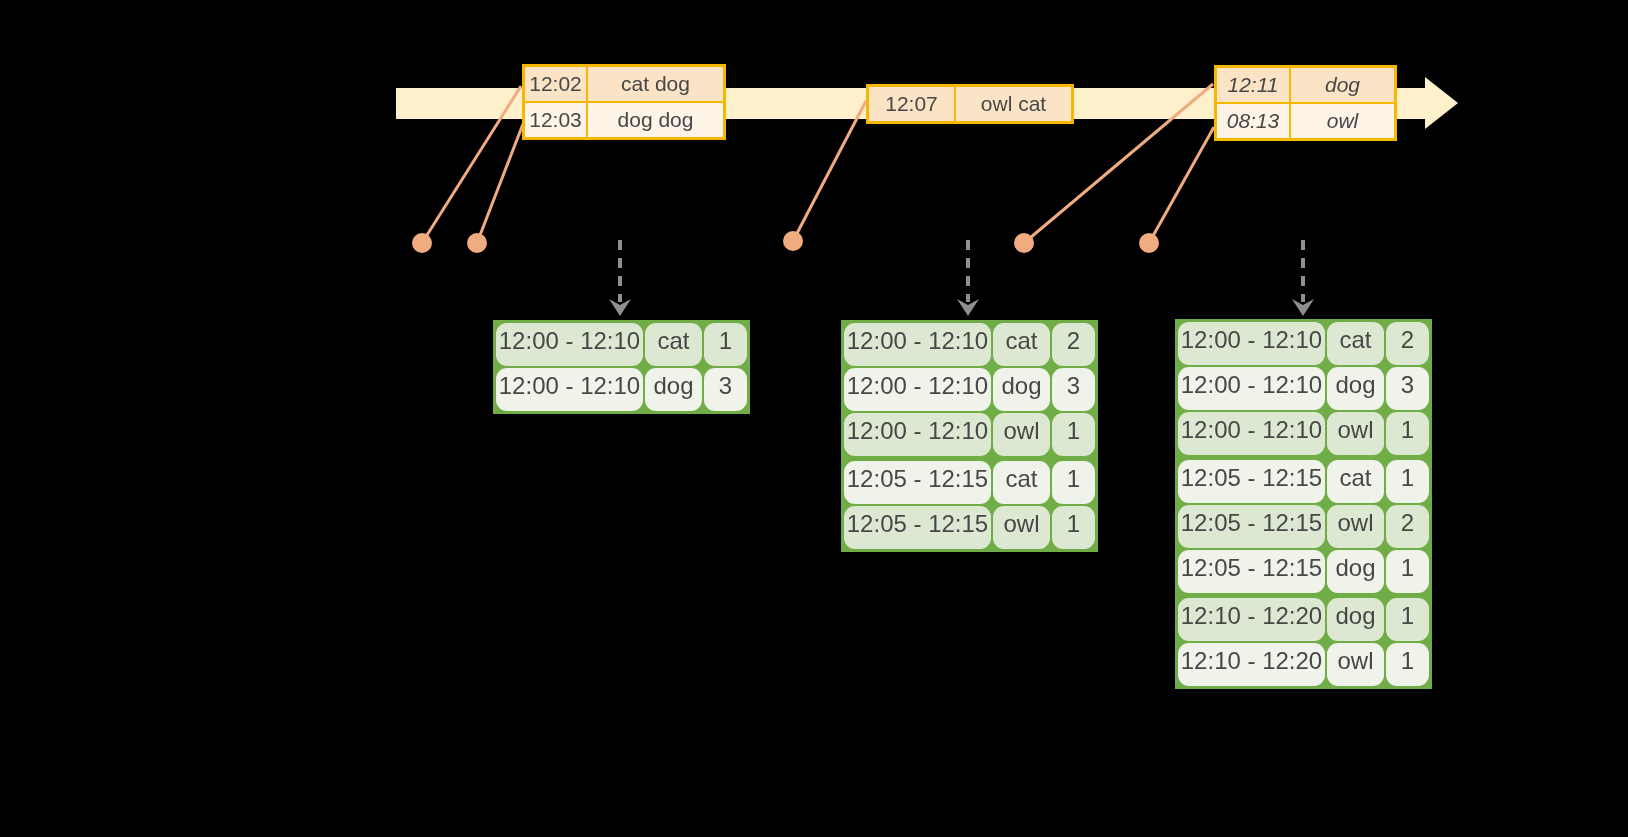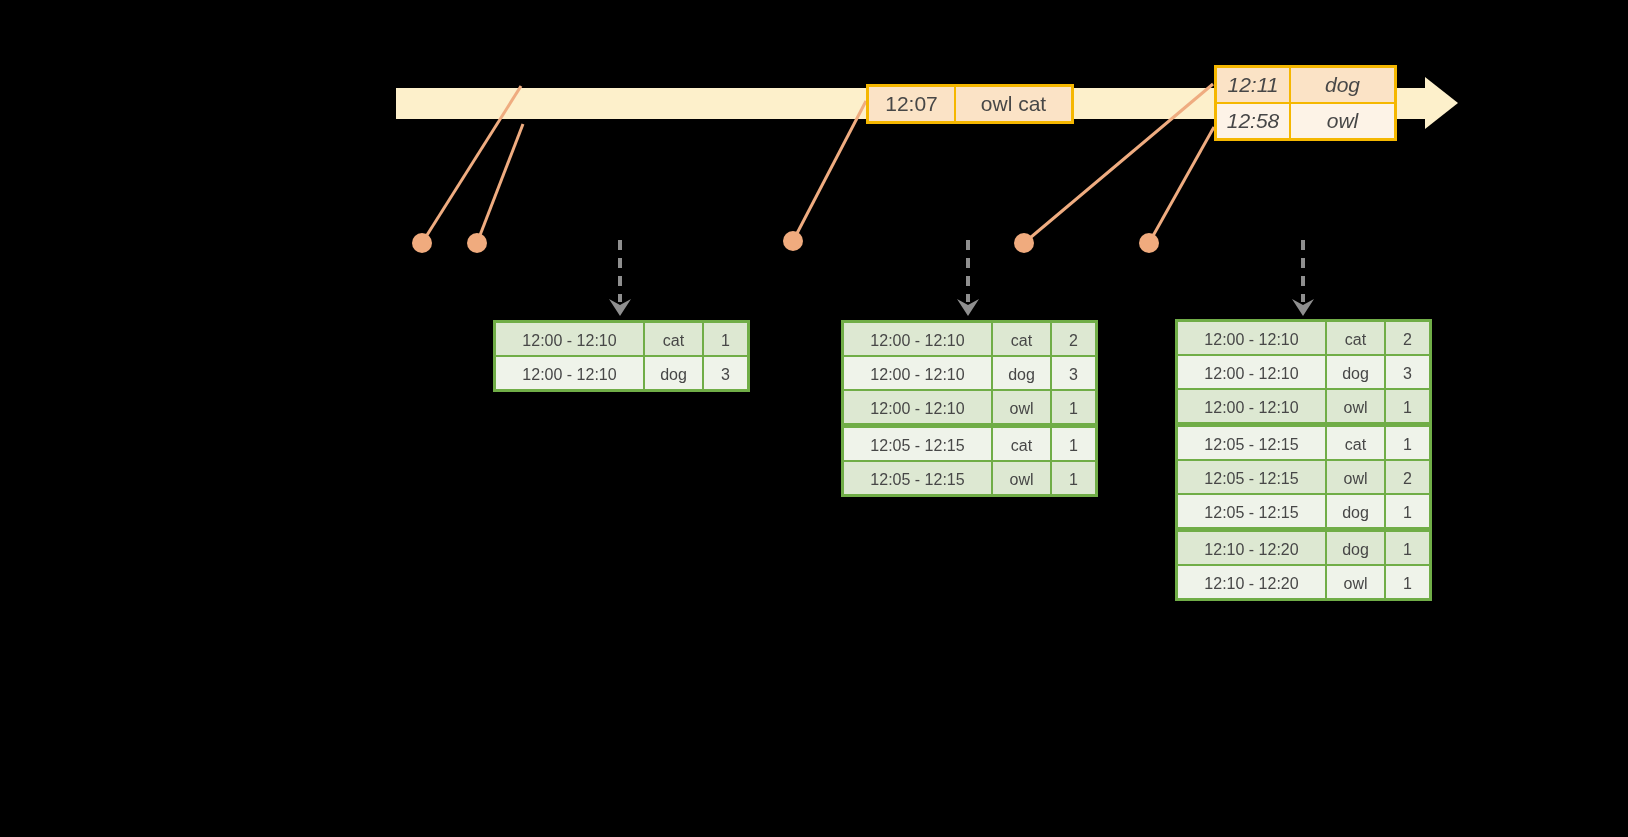--- a/index.html
+++ b/index.html
@@ -40,21 +40,21 @@
     border:3px solid var(--event-border, #F5B700);
   }
   .event-table .cell { height:34px; line-height:34px; font-size:21px; }
   .event-table .t-row.dark  .cell { background: var(--event-row-dark, #FBE3C6); }
   .event-table .t-row.light .cell { background: var(--event-row-light, #FDF3E7); }
   
   .result-table {
     background: var(--result-border, #70AD47);
     border:3px solid var(--result-border, #70AD47);
   }
-  .result-table .cell { height:32px; line-height:36px; font-size:16px; }
+  .result-table .cell { height:43px; line-height:36px; font-size:24px;border-radius:11px; }
   .result-table .t-row.dark  .cell { background: var(--result-row-dark, #DDE8D2); }
   .result-table .t-row.light .cell { background: var(--result-row-light, #EFF3EA); }
   .result-table .t-row.group-break { margin-top:5px; }
 </style>
 </head>
 <body>
 
 <div class="stage">
 
   <div class="timeline-band"></div>
@@ -74,35 +74,45 @@
     <circle class="dot" cx="1149" cy="243" r="10"></circle>
 
     <line class="trigger" x1="620" y1="240" x2="620" y2="302"></line>
     <path class="trigger-head" d="M609 299 L620 316 L631 299 L620 305 Z"></path>
     <line class="trigger" x1="968" y1="240" x2="968" y2="302"></line>
     <path class="trigger-head" d="M957 299 L968 316 L979 299 L968 305 Z"></path>
     <line class="trigger" x1="1303" y1="240" x2="1303" y2="302"></line>
     <path class="trigger-head" d="M1292 299 L1303 316 L1314 299 L1303 305 Z"></path>
   </svg>
 
+  <div class="dtable event-table" style="left:522px; top:64px; --cols:61px 135px;">
+      <div class="t-row dark">
+        <span class="cell c0">12:02</span>
+        <span class="cell c1">cat dog</span>
+      </div>
+      <div class="t-row light">
+        <span class="cell c0">12:03</span>
+        <span class="cell c1">dog dog</span>
+      </div>
+    </div>
 
   <div class="dtable event-table" style="left:866px; top:84px; --cols:85px 115px;">
       <div class="t-row dark">
         <span class="cell c0">12:07</span>
         <span class="cell c1">owl cat</span>
       </div>
     </div>
 
   <div class="dtable event-table" style="left:1214px; top:65px;font-style:italic; --cols:72px 103px;">
       <div class="t-row dark">
         <span class="cell c0">12:11</span>
         <span class="cell c1">dog</span>
       </div>
       <div class="t-row light">
-        <span class="cell c0">12:58</span>
+        <span class="cell c0">08:13</span>
         <span class="cell c1">owl</span>
       </div>
     </div>
 
   <div class="dtable result-table" style="left:493px; top:320px; --cols:147px 57px 43px;">
       <div class="t-row dark">
         <span class="cell c0">12:00 - 12:10</span>
         <span class="cell c1">cat</span>
         <span class="cell c2">1</span>
       </div>

